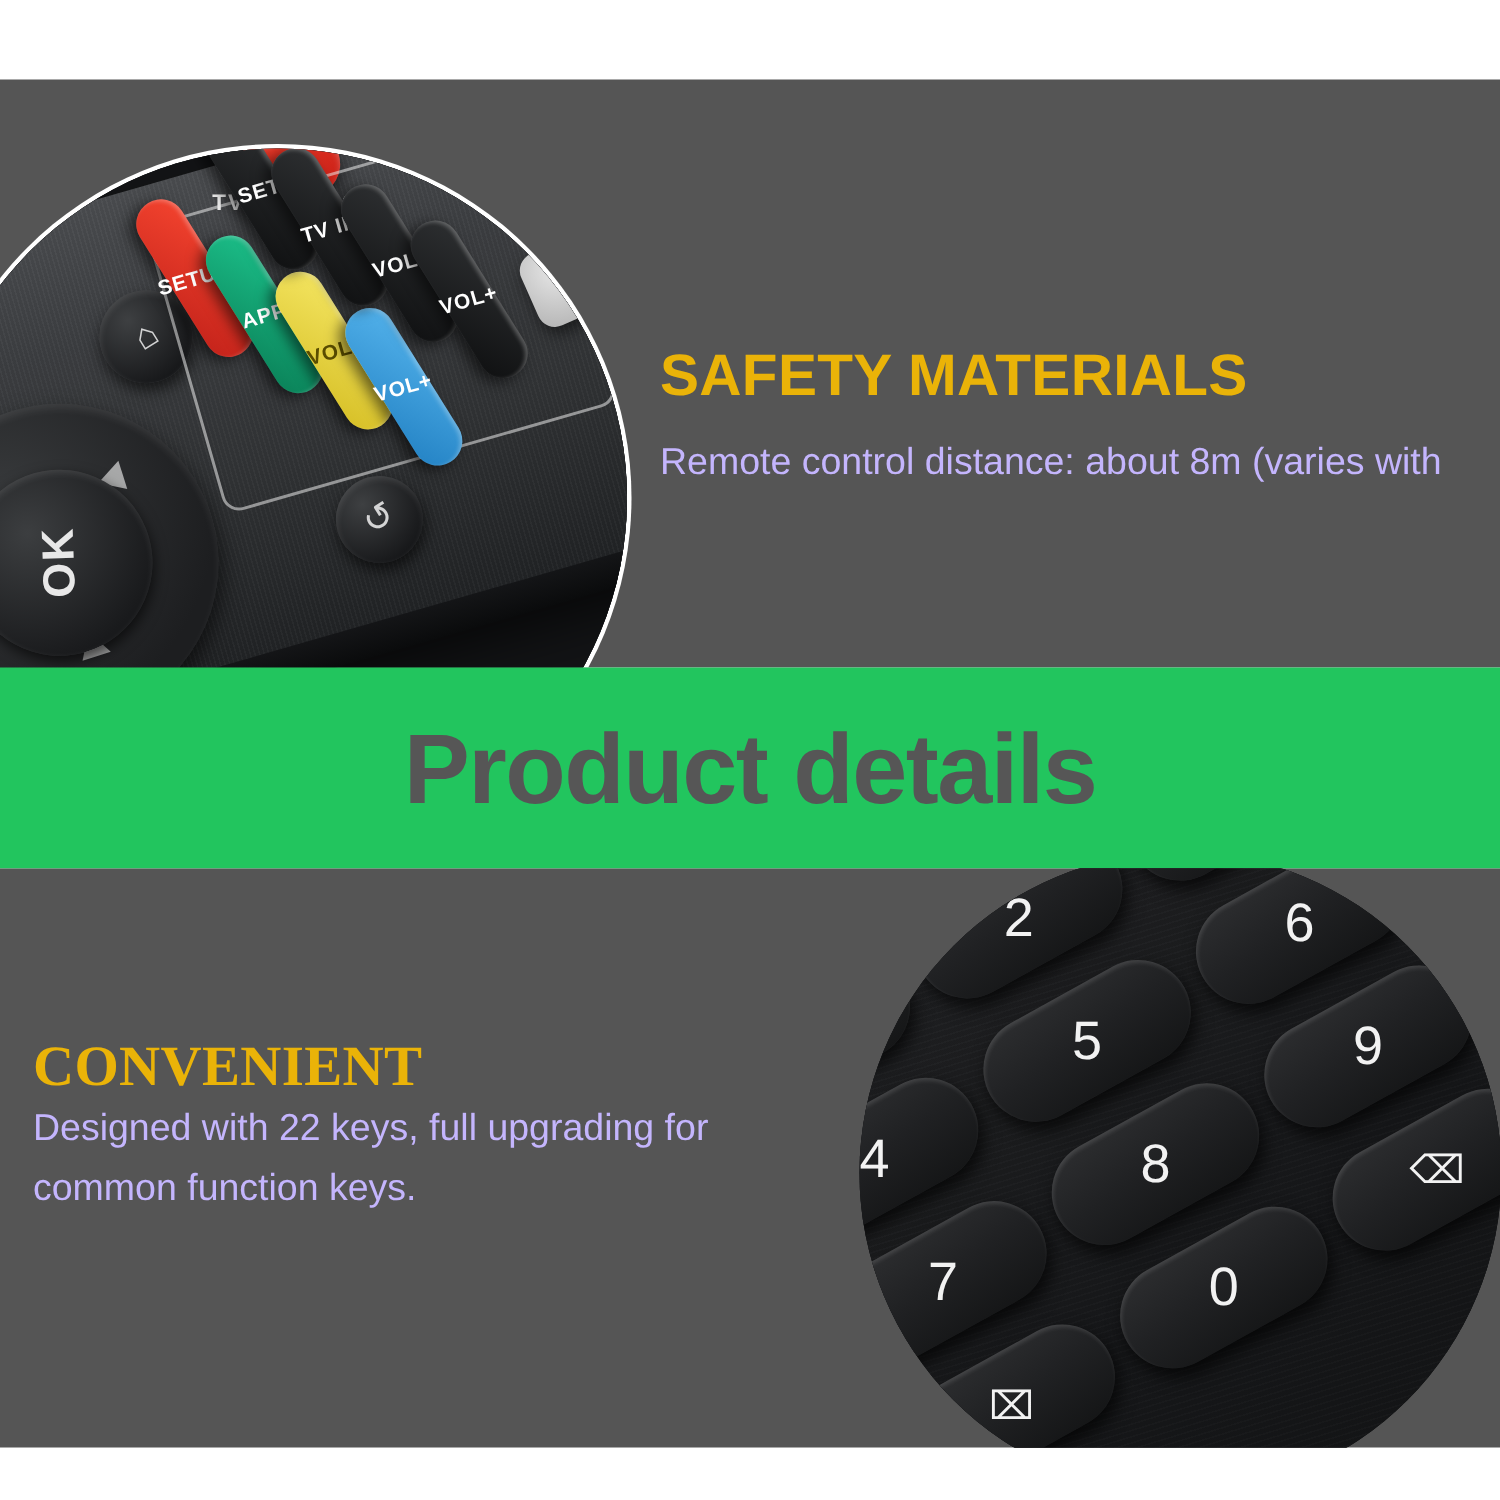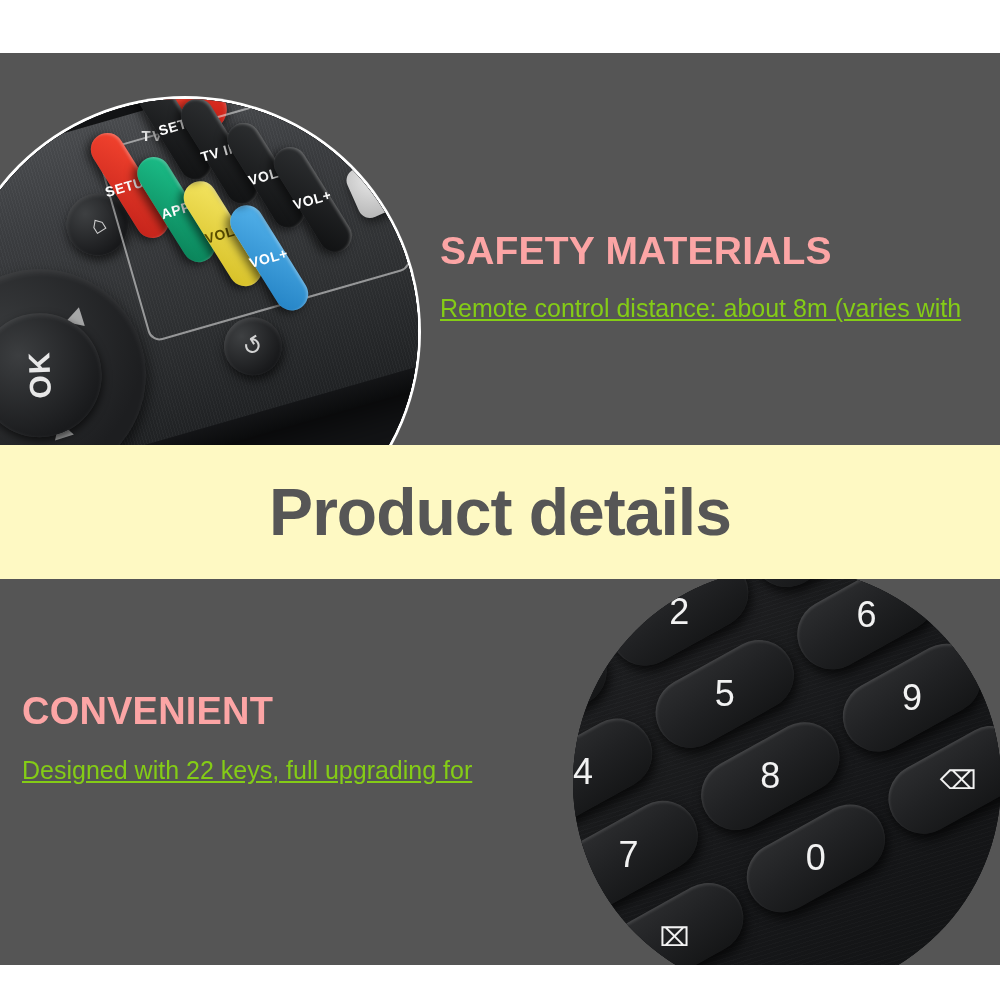--- a/index.html
+++ b/index.html
@@ -11,40 +11,39 @@
     position:relative;
   }
   .page{position:absolute;inset:0;background:#fff;}
 
   
   .panel{position:absolute;left:0;width:1000px;background:#555555;overflow:hidden;}
   #panel-top{top:53px;height:392px;}
   #panel-bottom{top:579px;height:386px;}
 
   
-  #center-band{position:absolute;left:0;top:445px;width:1000px;height:134px;background:#fef9c3;
+  #center-band{position:absolute;left:0;top:445px;width:1000px;height:134px;background:#22c55e;
     display:flex;align-items:center;justify-content:center;}
   #center-band .title{
     font-size:66px;font-weight:bold;color:#565656;letter-spacing:-1px;
     font-family:"Liberation Sans", sans-serif;line-height:1;
   }
 
   
   .textblock{position:absolute;color:#ffffff;}
   #safety-block{left:440px;top:178px;width:545px;}
   #convenient-block{left:22px;top:692px;width:490px;}
   .heading{
     font-size:39px;font-weight:bold;letter-spacing:.2px;line-height:1.05;
-    margin:0 0 16px 0;color:#fca5a5;
-  }
-  #convenient-block .heading{font-size:38px;margin-bottom:18px;}
+    margin:0 0 16px 0;color:#eab308;
+  }
+  #convenient-block .heading{font-size:38px;margin-bottom:0;font-family:Liberation Serif, serif;}
   .body-line{
-    font-size:25px;line-height:1.62;color:#84cc16;font-weight:normal;
+    font-size:25px;line-height:1.62;color:#c4b5fd;font-weight:normal;
     display:block;
-    text-decoration:underline;
   }
   #safety-block .body-line.indent{padding-left:18px;}
 
   
   .photo-circle{
     position:absolute;border-radius:50%;overflow:hidden;
     background:#2c2e30;
   }
   #circle-top{
     left:-48px;top:46px;width:466px;height:466px;
@@ -295,18 +294,19 @@
                 </div>
 
             </div>
           </div>
         </div>
       </div>
 
       <div class="textblock" id="convenient-block" style="top:113px;">
         <div class="heading">CONVENIENT</div>
         <span class="body-line">Designed with 22 keys, full upgrading for</span>
+        <span class="body-line">common function keys.</span>
       </div>
 
     </div>
   </div>
 
 </div>
 
 </body></html>

